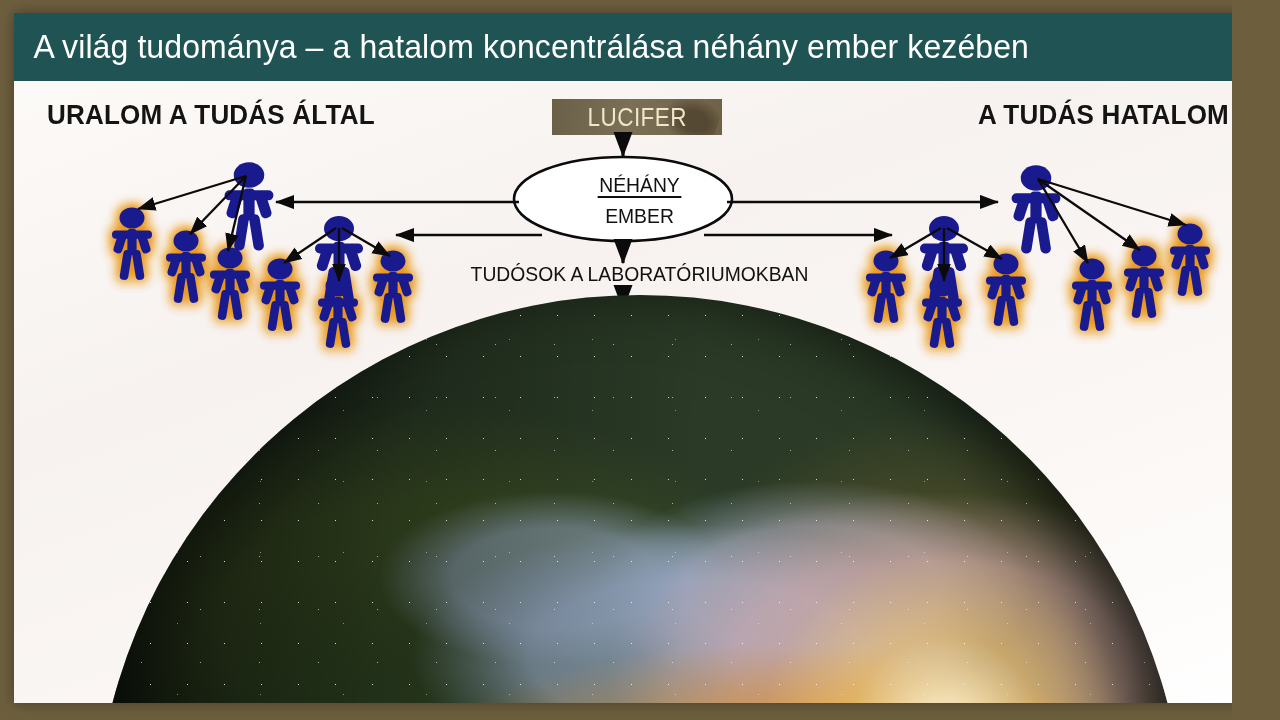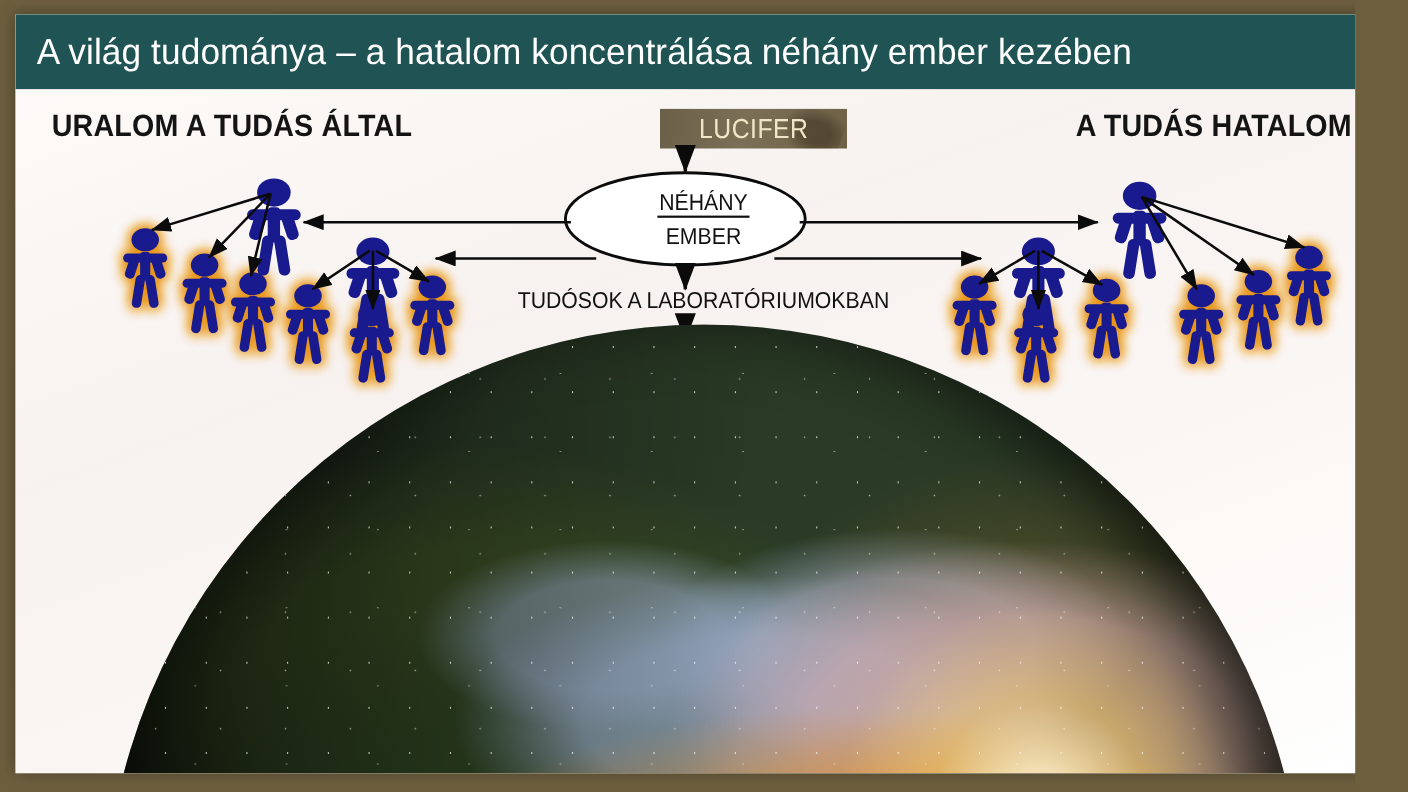--- a/index.html
+++ b/index.html
@@ -61,21 +61,20 @@
   }
   .heading.left{left:33px;top:86px;transform-origin:left center;}
   .heading.right{right:36px;top:86px;transform-origin:right center;}
 
   
   .lucifer{
     position:absolute;left:538px;top:86px;width:170px;height:36px;
     background:linear-gradient(100deg,#6a6048 0%,#7a7056 45%,#6f6146 100%);
     display:flex;align-items:center;justify-content:center;
     overflow:hidden;
-    margin-left:48px;
   }
   .lucifer::after{
     content:"";position:absolute;right:4px;top:-6px;width:60px;height:52px;
     background:
       radial-gradient(ellipse at 60% 50%, rgba(40,30,18,.40) 0 28%, transparent 62%);
     transform:rotate(18deg);
   }
   .lucifer .ltext{
     position:relative;z-index:2;
     color:#f2e6c8;font-size:25px;font-weight:400;letter-spacing:.5px;

